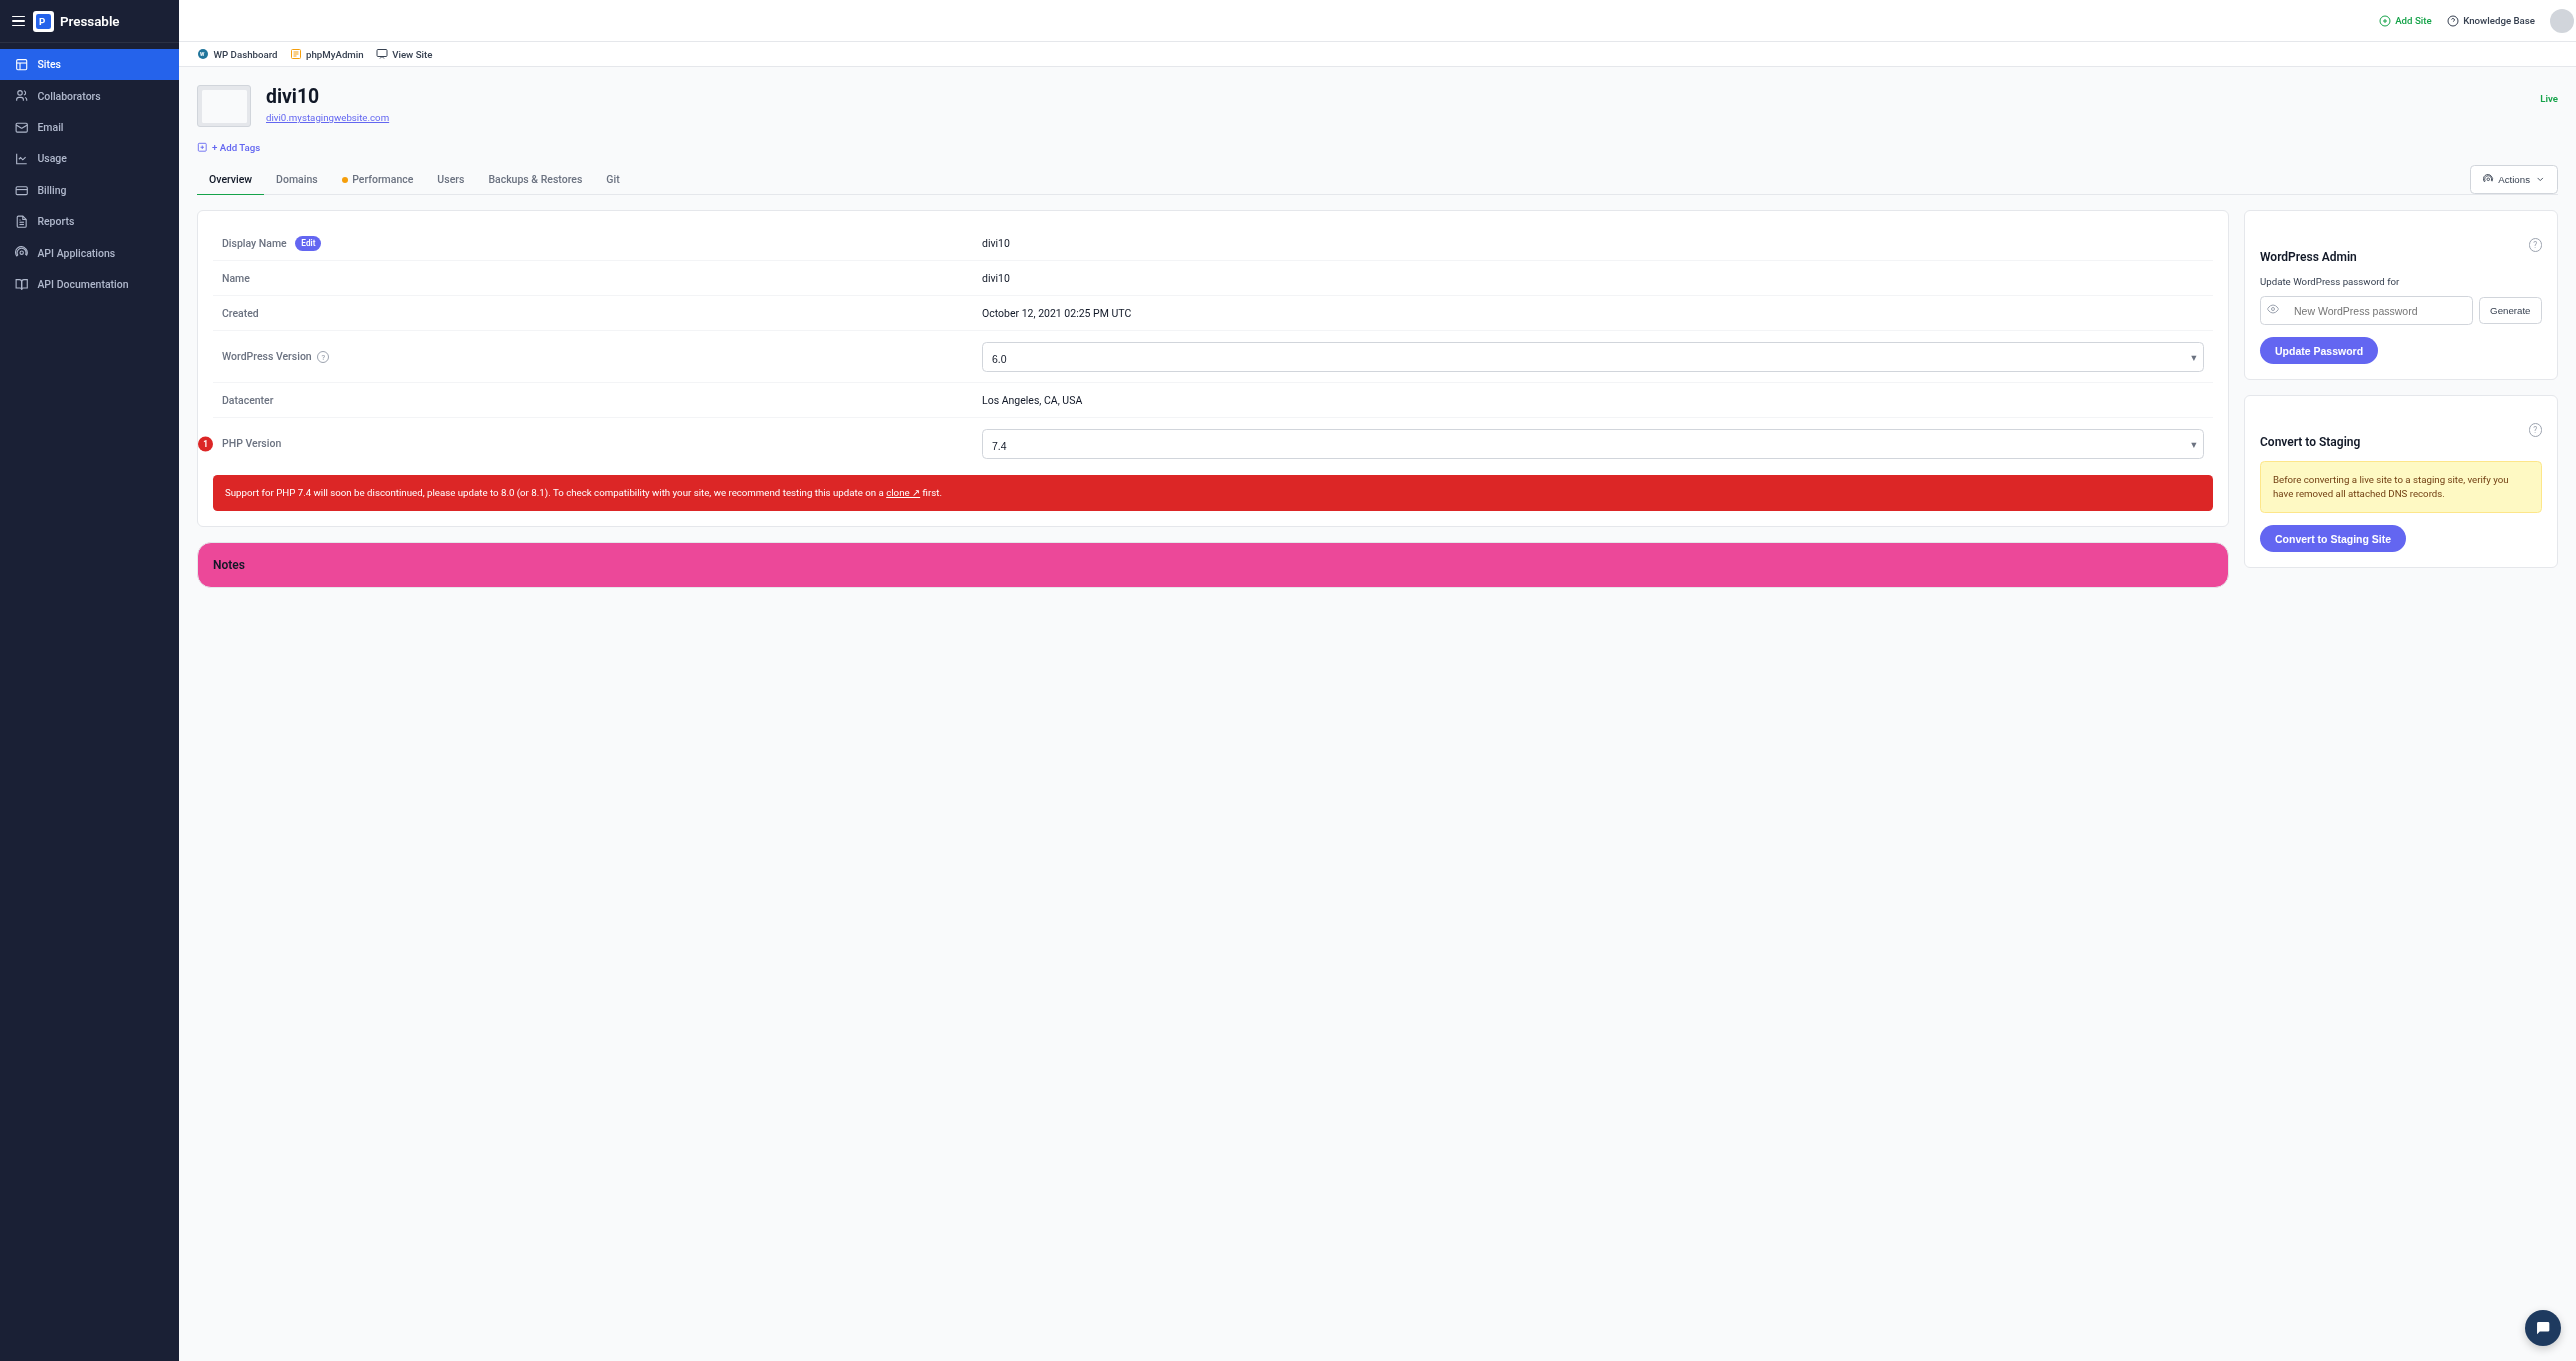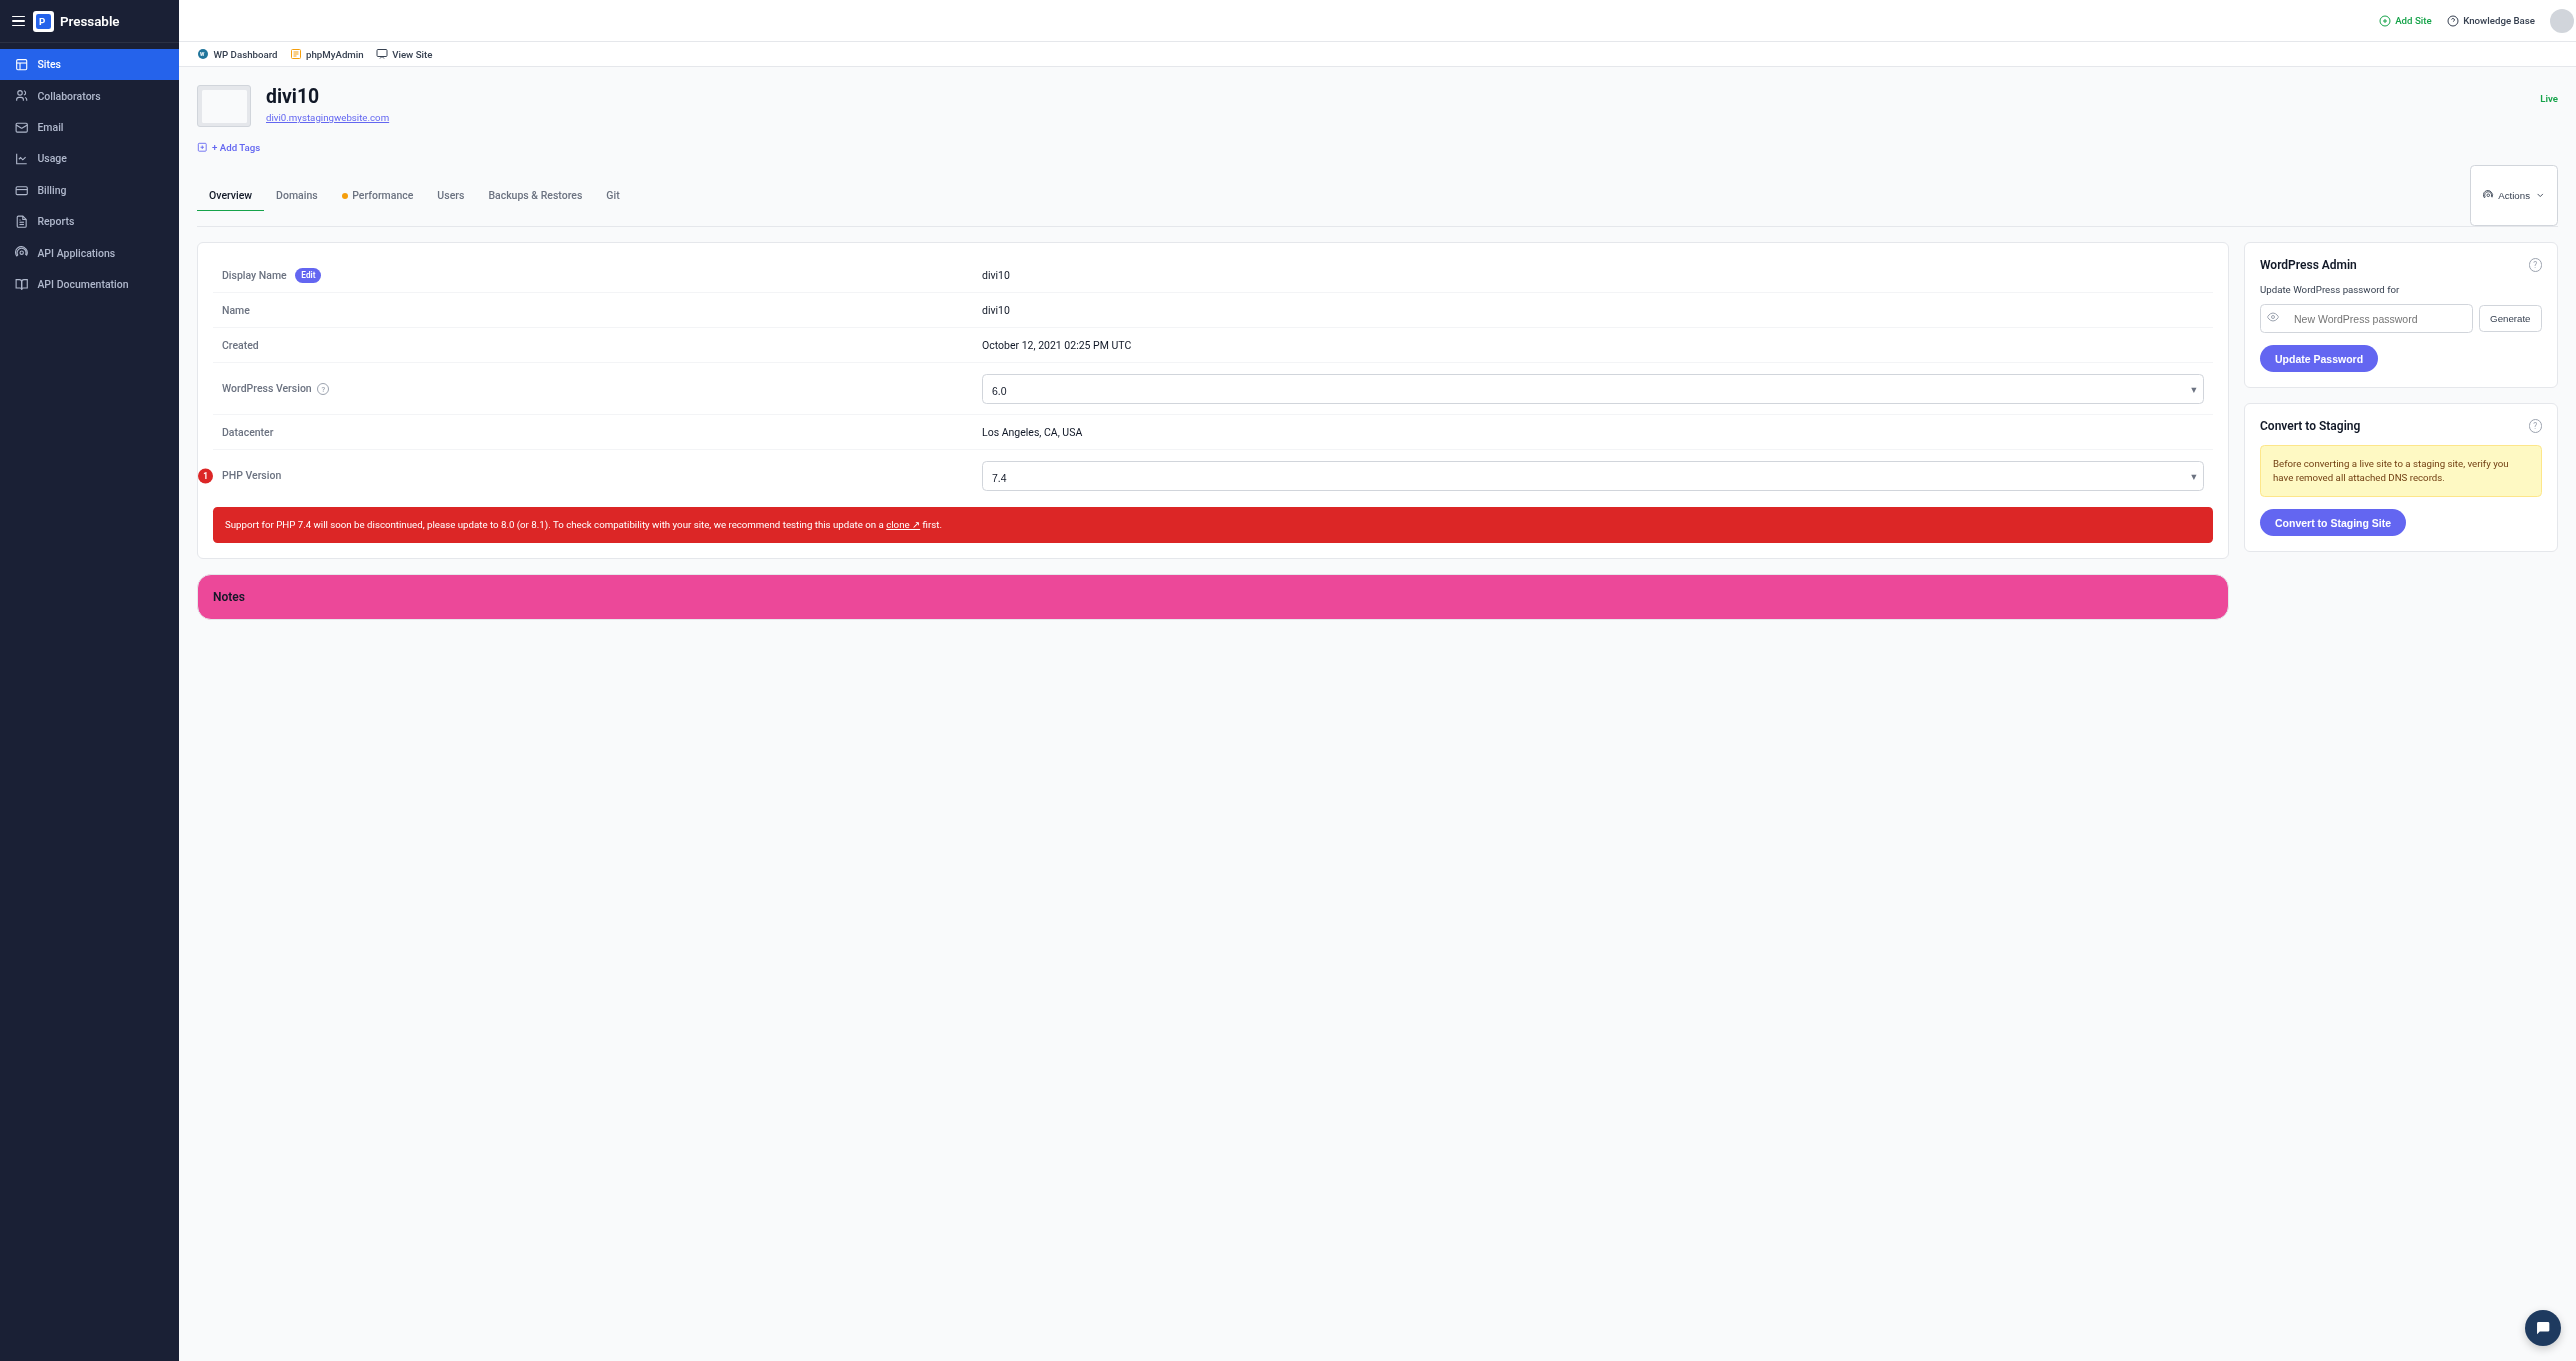--- a/index.html
+++ b/index.html
@@ -50,21 +50,21 @@
     
     .add-tags { display: flex; align-items: center; gap: 4.5px; color: #6366f1; font-size: 9.7px; cursor: pointer; margin-bottom: 12px; font-weight: 500; }
     .add-tags svg { width: 10.5px; height: 10.5px; }
 
     
     .tabs { display: flex; align-items: center; gap: 0; border-bottom: 1.5px solid #e5e7eb; margin-bottom: 15px; justify-content: space-between; }
     .tabs-left { display: flex; gap: 0; }
     .tab { padding: 7.5px 12px; font-size: 10.5px; font-weight: 500; color: #6b7280; cursor: pointer; border-bottom: 1.5px solid transparent; margin-bottom: -1.5px; display: flex; align-items: center; gap: 4.5px; }
     .tab.active { color: #111827; border-bottom-color: #16a34a; }
     .tab-dot { width: 6px; height: 6px; border-radius: 50%; background: #f59e0b; }
-    .actions-btn { display: flex; align-items: center; gap: 4.5px; padding: 24px 12px; border: 0.7px solid #d1d5db; border-radius: 4.5px; font-size: 9.7px; font-weight: 500; color: #374151; cursor: pointer; background: #fff; }
+    .actions-btn { display: flex; align-items: center; gap: 4.5px; padding: 8px 12px; border: 0.7px solid #d1d5db; border-radius: 4.5px; font-size: 9.7px; font-weight: 500; color: #374151; cursor: pointer; background: #fff; }
     .actions-btn svg { width: 10.5px; height: 10.5px; }
 
     
     .two-col { display: grid; grid-template-columns: 1fr 314px; gap: 15px; }
 
     
     .card { background: #fff; border: 0.7px solid #e5e7eb; border-radius: 6px; padding: 15px; margin-bottom: 15px; }
     .card-title { font-size: 12px; font-weight: 600; color: #111827; margin-bottom: 12px; }
 
     
@@ -82,21 +82,21 @@
     .select-wrap::after { content: '▾'; position: absolute; right: 7.5px; top: 50%; transform: translateY(-50%); pointer-events: none; color: #6b7280; }
 
     
     .php-warning { background: #dc2626; color: #fff; border-radius: 4.5px; padding: 10.5px 12px; font-size: 9.7px; line-height: 1.5; margin-top: 6px; }
     .php-warning a { color: #fff; text-decoration: underline; cursor: pointer; }
 
     
     .right-panel {}
     .right-card { background: #fff; border: 0.7px solid #e5e7eb; border-radius: 6px; padding: 15px; margin-bottom: 15px; }
     .right-card-header { display: flex; align-items: center; justify-content: space-between; margin-bottom: 12px; }
-    .right-card-title { font-size: 12px; font-weight: 600; color: #111827; }
+    .right-card-title { font-size: 12px; font-weight: 600; color: #111827; margin-top: 24px; }
     .help-icon { width: 13.4px; height: 13.4px; border-radius: 50%; border: 1.1px solid #9ca3af; display: flex; align-items: center; justify-content: center; font-size: 8.2px; color: #9ca3af; cursor: pointer; }
 
     .password-row { display: flex; align-items: center; gap: 6px; margin-bottom: 12px; }
     .password-input-wrap { flex: 1; position: relative; display: flex; align-items: flex-end; border: 0.7px solid #d1d5db; border-radius: 4.5px; background: #fff; }
     .password-input-wrap input { border: none; outline: none; padding: 6.7px 9px; font-size: 10.5px; color: #9ca3af; width: 100%; background: transparent; }
     .eye-icon { padding: 6px; cursor: pointer; color: #9ca3af; }
     .generate-btn { padding: 6.7px 10.5px; border: 0.7px solid #d1d5db; border-radius: 4.5px; font-size: 9.7px; font-weight: 500; color: #374151; background: #fff; cursor: pointer; white-space: nowrap; }
 
     .update-pwd-btn { background: #6366f1; color: #fff; border: none; padding: 7.5px 15px; border-radius: 15px; font-size: 10.5px; font-weight: 600; cursor: pointer; }
 

